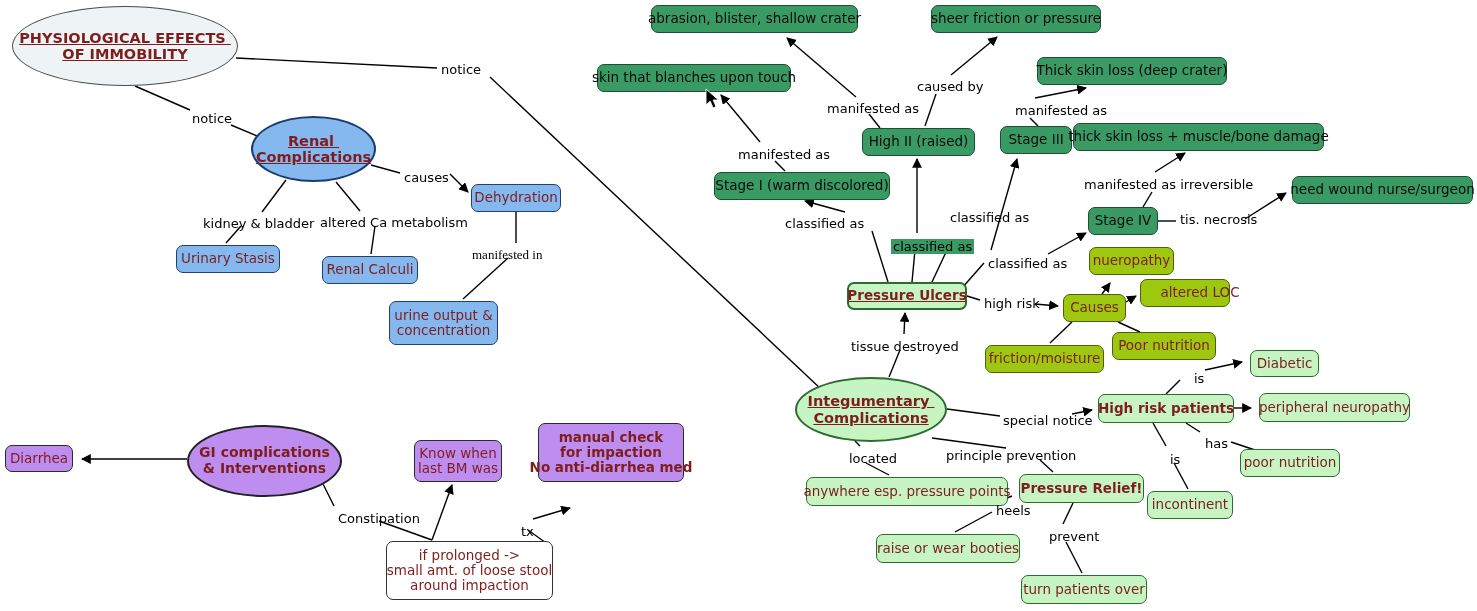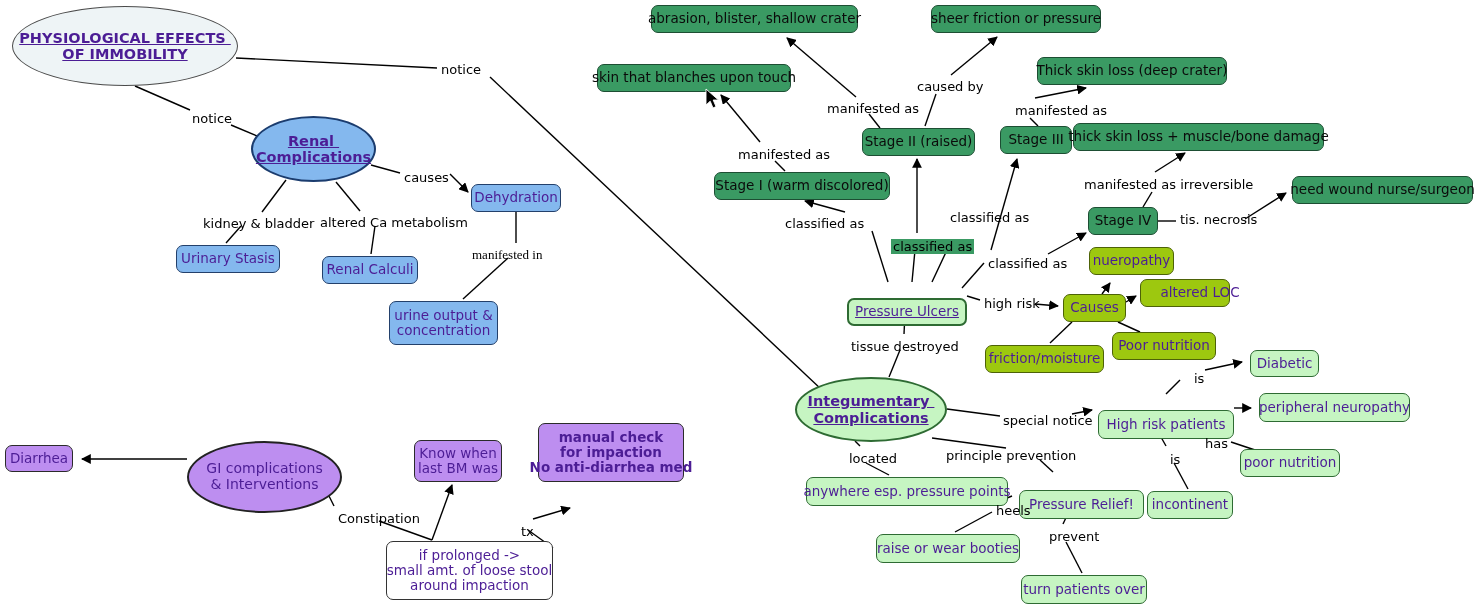--- a/index.html
+++ b/index.html
@@ -21,35 +21,35 @@
     width: 1477px; height: 611px;
     pointer-events: none;
   }
   .node {
     position: absolute;
     display: flex;
     align-items: center;
     justify-content: center;
     text-align: center;
     line-height: 1.12;
-    color: #4c1d95;
+    color: #7f1d1d;
     border: 1px solid #222222;
     white-space: pre;
     z-index: 5;
   }
   .box {
     border-radius: 7px;
     padding: 2px 6px;
     font-size: 13.5px;
   }
   .ellipse {
     border-radius: 50%;
     font-size: 14px;
   }
-  .bold { font-weight: normal; margin-top: 16px; }
+  .bold { font-weight: bold; }
   .ul { text-decoration: underline; }
   .ell-title {
     font-weight: bold;
     text-decoration: underline;
     font-size: 14.5px;
   }
   
   .c-root   { background: #eef4f6; border-color: #4a4a4a; }
   .c-blue   { background: #84b8ee; border-color: #23406b; }
   .c-blue-e { background: #84b8ee; border-color: #1b3c6e; border-width: 2px; }
@@ -197,21 +197,21 @@
       <div class="node box c-purple" style="left: 538px; top: 423px; width: 146px; height: 59px; font-weight: bold;">manual check
 for impaction
 No anti-diarrhea med</div>
       <div class="node box c-white" style="left: 386px; top: 541px; width: 167px; height: 59px;">if prolonged -&gt;
 small amt. of loose stool
 around impaction</div>
       <div class="node box c-dgreen" style="left: 651px; top: 5px; width: 207px; height: 28px;">abrasion, blister, shallow crater</div>
       <div class="node box c-dgreen" style="left: 931px; top: 5px; width: 170px; height: 28px;">sheer friction or pressure</div>
       <div class="node box c-dgreen" style="left: 597px; top: 64px; width: 194px; height: 28px;">skin that blanches upon touch</div>
       <div class="node box c-dgreen" style="left: 1037px; top: 57px; width: 190px; height: 28px;">Thick skin loss (deep crater)</div>
-      <div class="node box c-dgreen" style="left: 862px; top: 128px; width: 113px; height: 28px;">Stage II (raised)</div>
+      <div class="node box c-dgreen" style="left: 862px; top: 128px; width: 113px; height: 28px;">High II (raised)</div>
       <div class="node box c-dgreen" style="left: 1000px; top: 126px; width: 72px; height: 28px;">Stage III</div>
       <div class="node box c-dgreen" style="left: 1073px; top: 123px; width: 251px; height: 28px;">thick skin loss + muscle/bone damage</div>
       <div class="node box c-dgreen" style="left: 714px; top: 172px; width: 176px; height: 28px;">Stage I (warm discolored)</div>
       <div class="node box c-dgreen" style="left: 1292px; top: 176px; width: 181px; height: 28px;">need wound nurse/surgeon</div>
       <div class="node box c-dgreen" style="left: 1088px; top: 207px; width: 70px; height: 28px;">Stage IV</div>
       <div class="node box c-lgreen-e bold ul" style="left: 847px; top: 282px; width: 120px; height: 28px;">Pressure Ulcers</div>
       <div class="node box c-olive" style="left: 1063px; top: 294px; width: 63px; height: 28px;">Causes</div>
       <div class="node box c-olive" style="left: 1089px; top: 247px; width: 85px; height: 28px;">nueropathy</div>
       <div class="node box c-olive" style="left: 1140px; top: 279px; width: 90px; height: 28px; padding-left: 36px;">altered LOC</div>
       <div class="node box c-olive" style="left: 1112px; top: 332px; width: 104px; height: 28px;">Poor nutrition</div>

